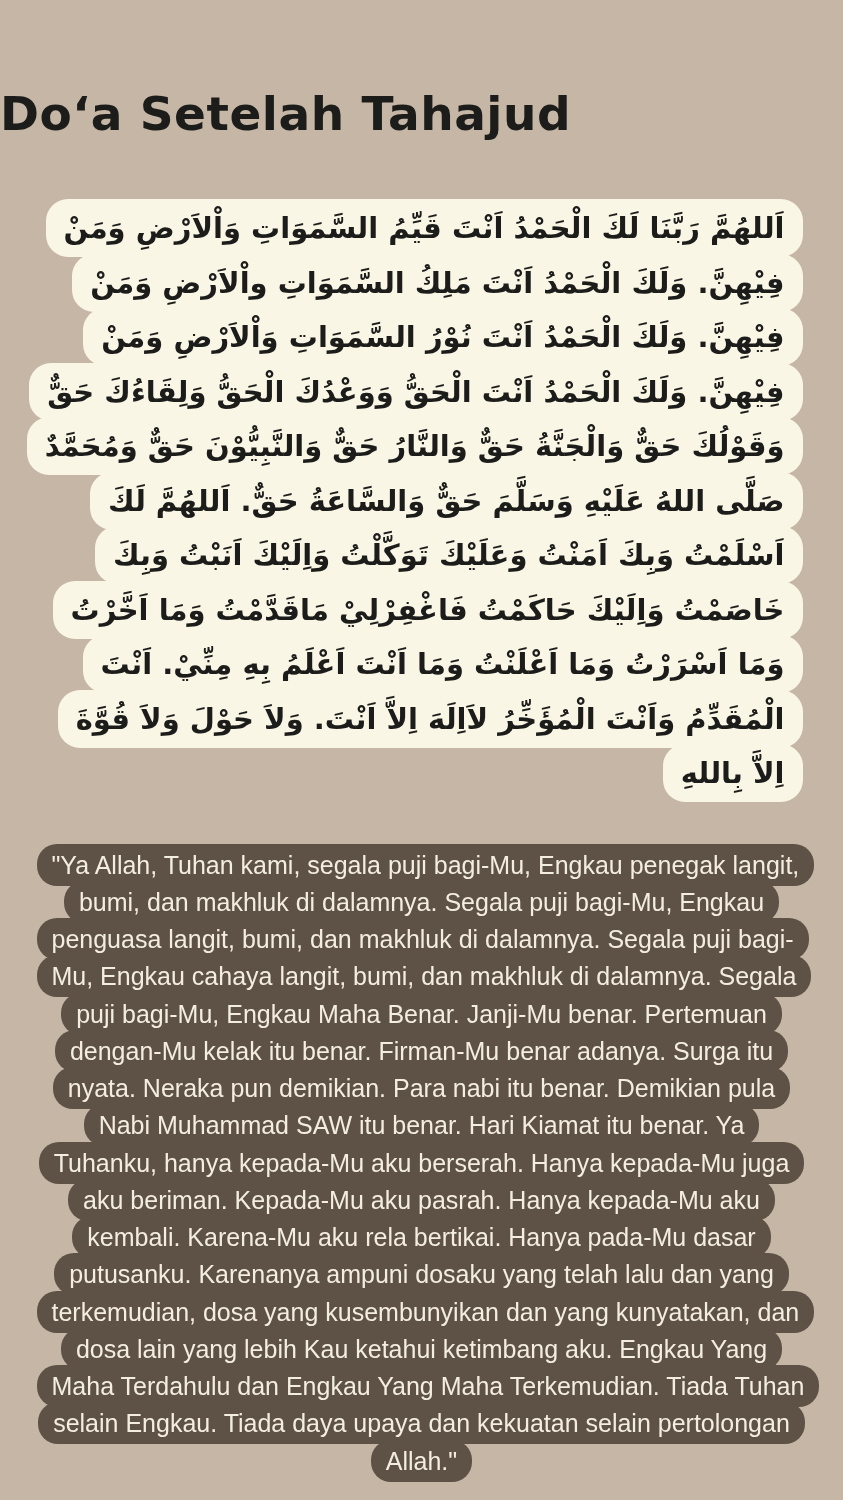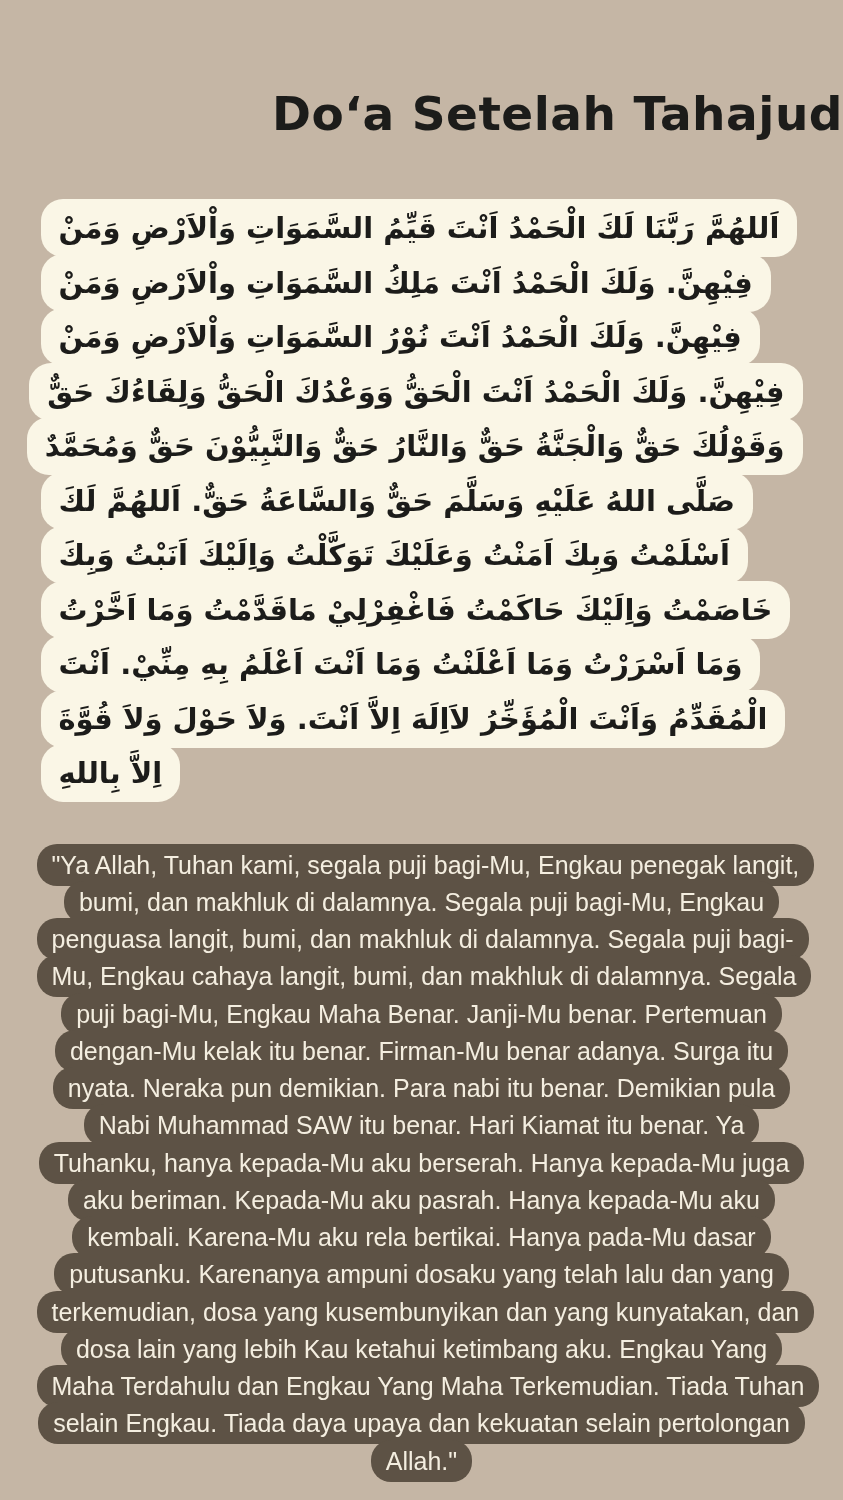--- a/index.html
+++ b/index.html
@@ -18,31 +18,31 @@
     font-family: "Liberation Sans", sans-serif;
   }
   .poster {
     position: relative;
     width: 843px;
     height: 1500px;
     background: var(--bg);
   }
   .page-title {
     padding-top: 86px;
-    text-align: right;
+    text-align: left;
     font-size: 47px;
     font-weight: 800;
     letter-spacing: 0.5px;
     color: var(--ink);
     font-family: "DejaVu Sans", "Liberation Sans", sans-serif;
   }
   .arabic-wrap {
     width: 762px;
     margin: 60px auto 0 auto;
-    text-align: left;
+    text-align: right;
     direction: rtl;
   }
   .arabic-blob {
     display: inline;
     background: var(--cream);
     color: var(--ink);
     font-family: "DejaVu Sans", sans-serif;
     font-size: 29px;
     font-weight: 600;
     line-height: 1.88;

